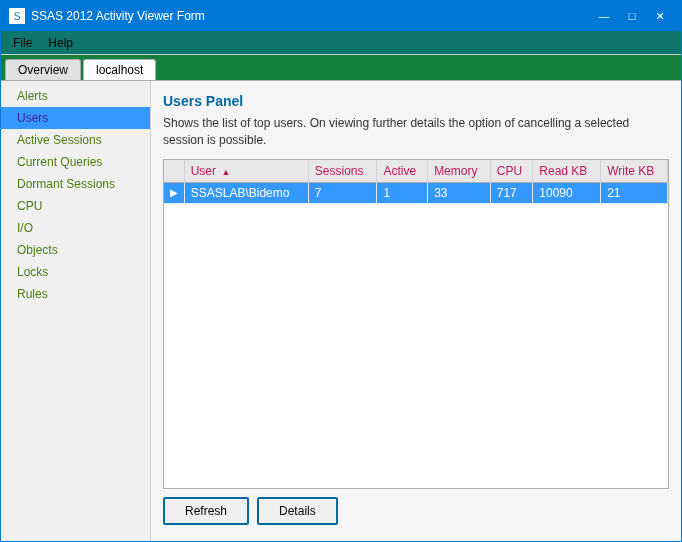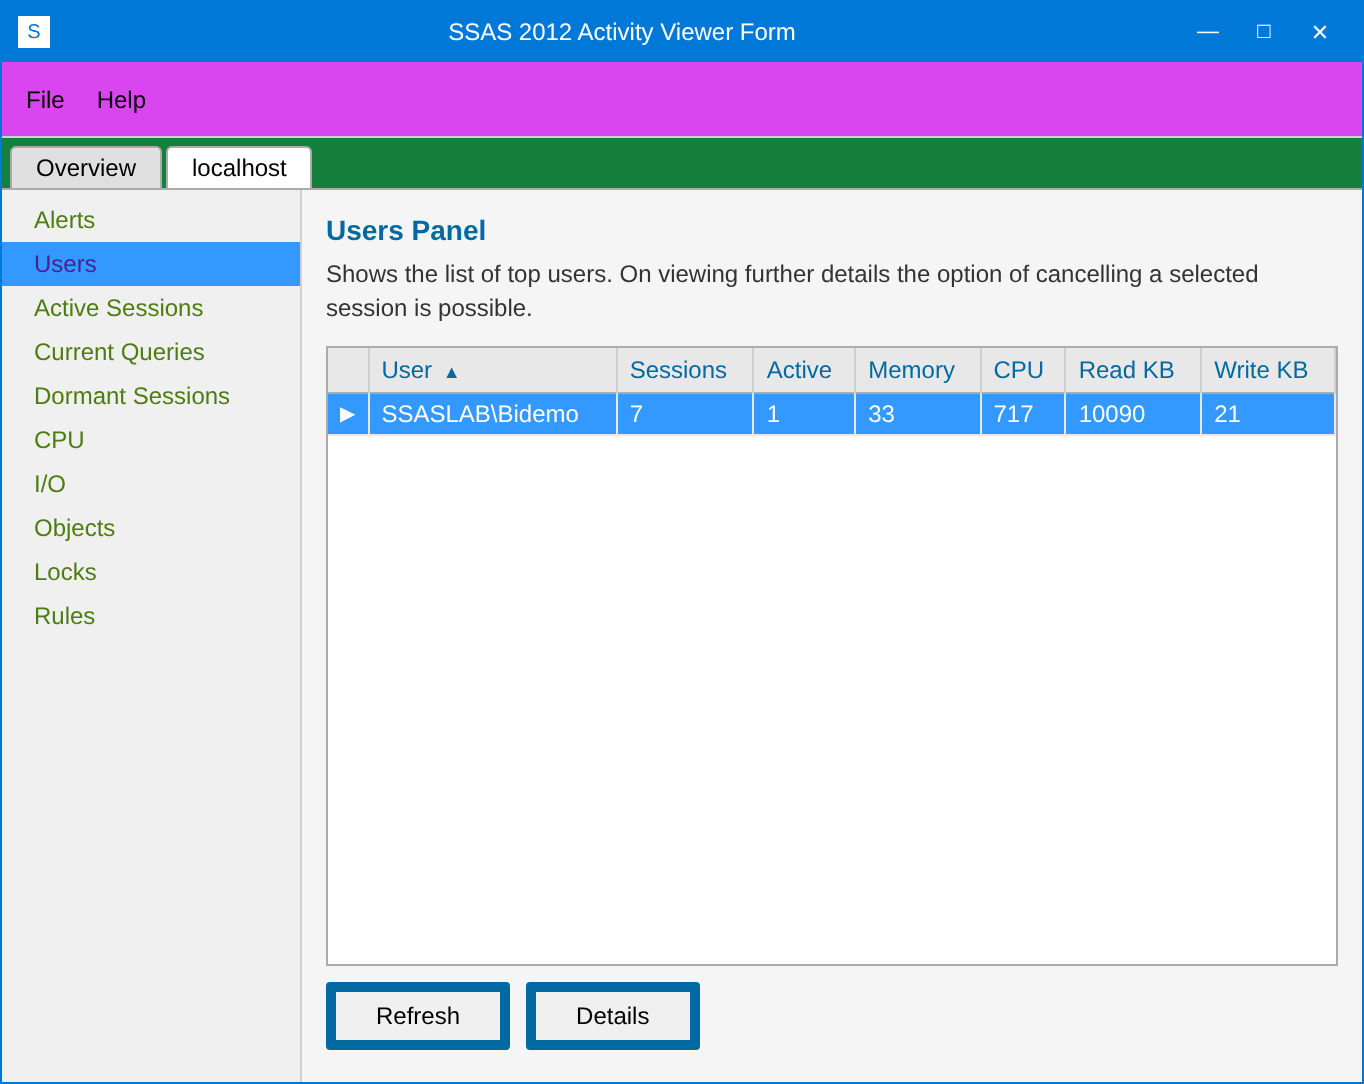--- a/index.html
+++ b/index.html
@@ -39,21 +39,20 @@
       background: #fff;
       display: flex;
       align-items: center;
       justify-content: center;
       font-size: 10px;
       color: #0078d7;
     }
 
     .title-bar-text {
       flex: 1;
-      text-align: center;
       font-size: 12px;
     }
 
     .title-bar-controls {
       display: flex;
       gap: 2px;
     }
 
     .title-btn {
       width: 26px;
@@ -63,22 +62,22 @@
       color: white;
       font-size: 11px;
       cursor: pointer;
       display: flex;
       align-items: center;
       justify-content: center;
     }
 
     
     .menu-bar {
-      background: #d946ef;
-      height: 38px;
+      background: #0f766e;
+      height: 24px;
       display: flex;
       align-items: center;
       padding: 0 4px;
       border-bottom: 1px solid #d0d0d0;
       flex-shrink: 0;
     }
 
     .menu-item {
       padding: 2px 8px;
       cursor: pointer;
@@ -182,21 +181,21 @@
       background: #e8e8e8;
       border-bottom: 1px solid #ababab;
     }
 
     thead th {
       padding: 4px 6px;
       text-align: left;
       font-weight: normal;
       border-right: 1px solid #d0d0d0;
       white-space: nowrap;
-      color: #0369a1;
+      color: #be185d;
     }
 
     tbody tr {
       border-bottom: 1px solid #e8e8e8;
     }
 
     tbody tr.selected {
       background: #3399ff;
       color: white;
     }
@@ -221,21 +220,21 @@
     
     .buttons-area {
       display: flex;
       gap: 8px;
       padding: 8px 0 4px 0;
       flex-shrink: 0;
     }
 
     .btn {
       padding: 5px 20px;
-      border: 5px solid #0369a1;
+      border: 2px solid #0369a1;
       background: #f0f0f0;
       cursor: pointer;
       font-size: 12px;
       min-width: 75px;
       border-radius: 2px;
     }
   </style>
 </head>
 <body>
 

